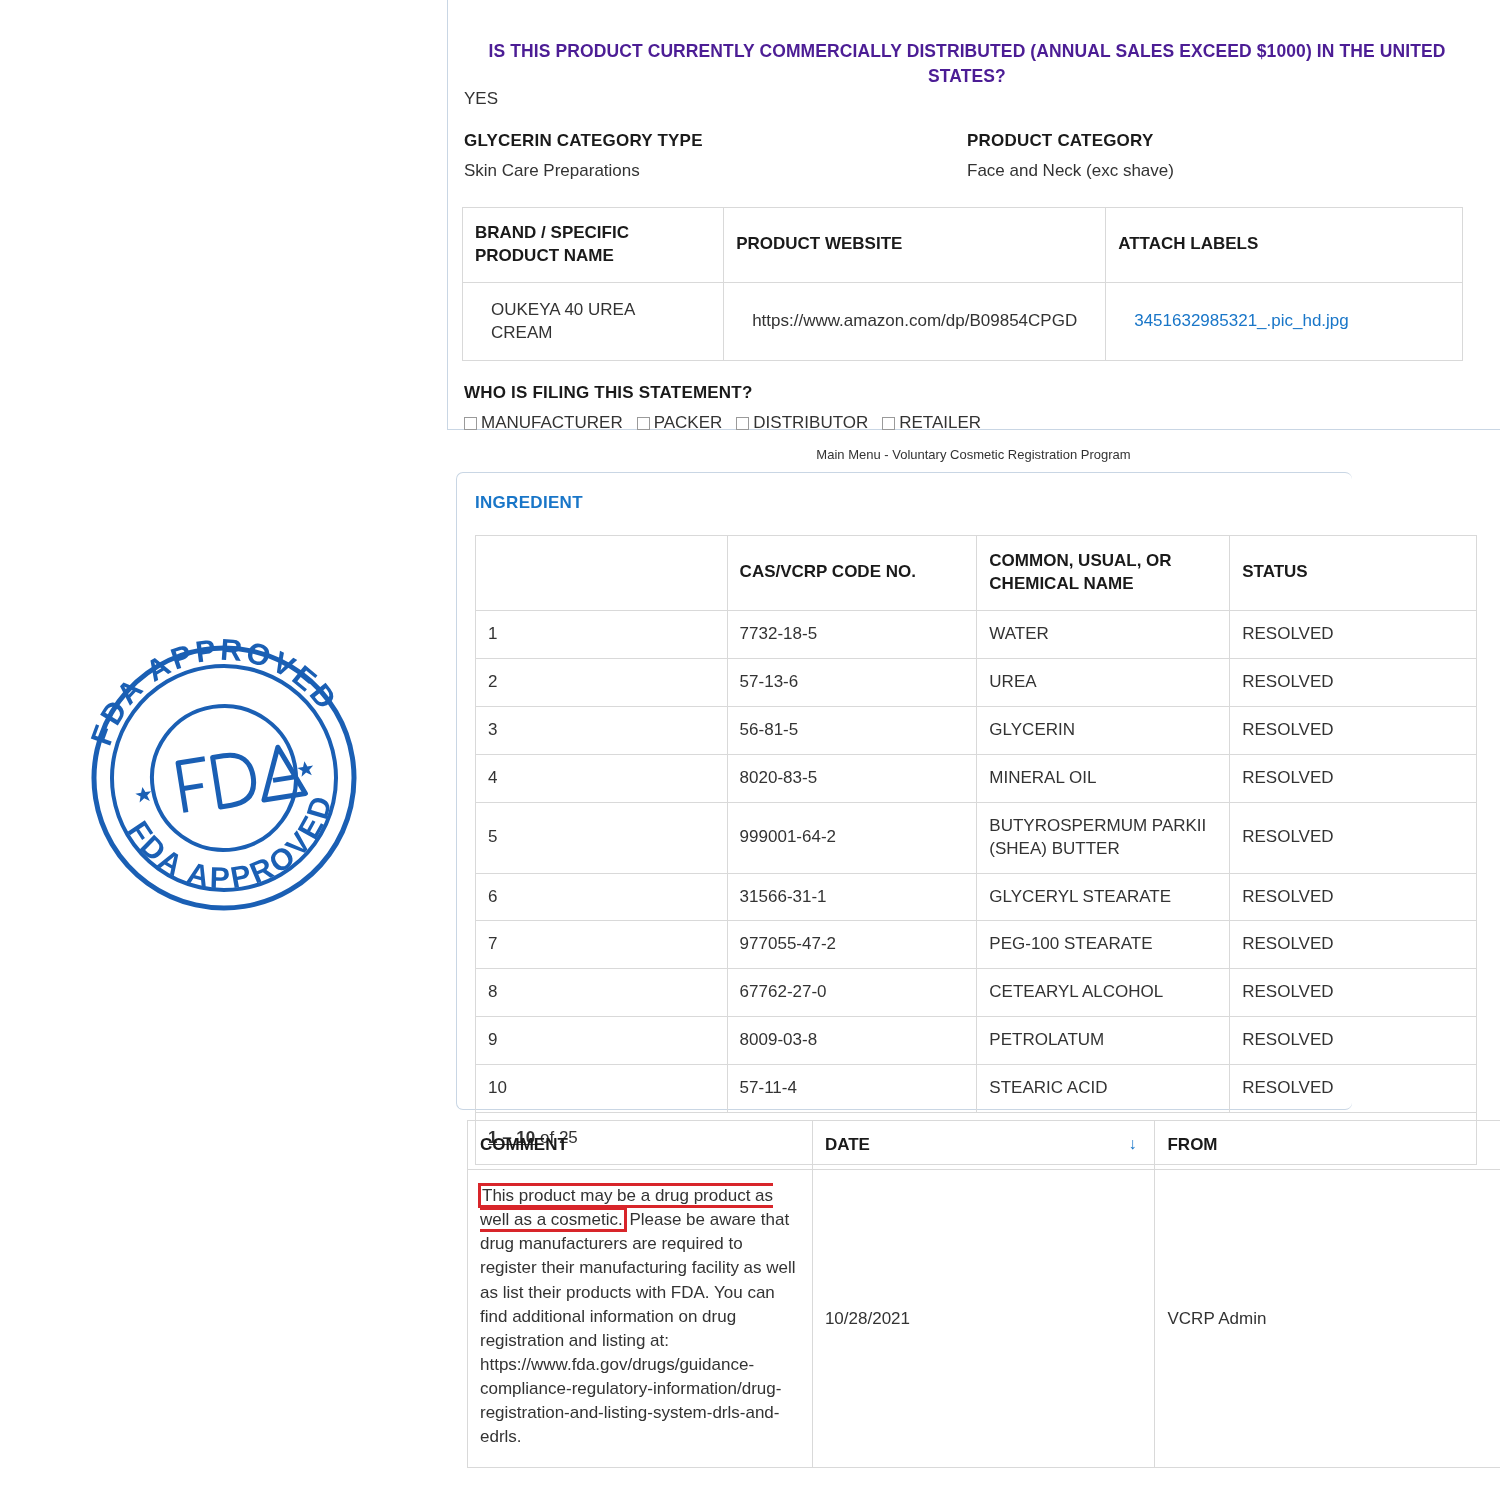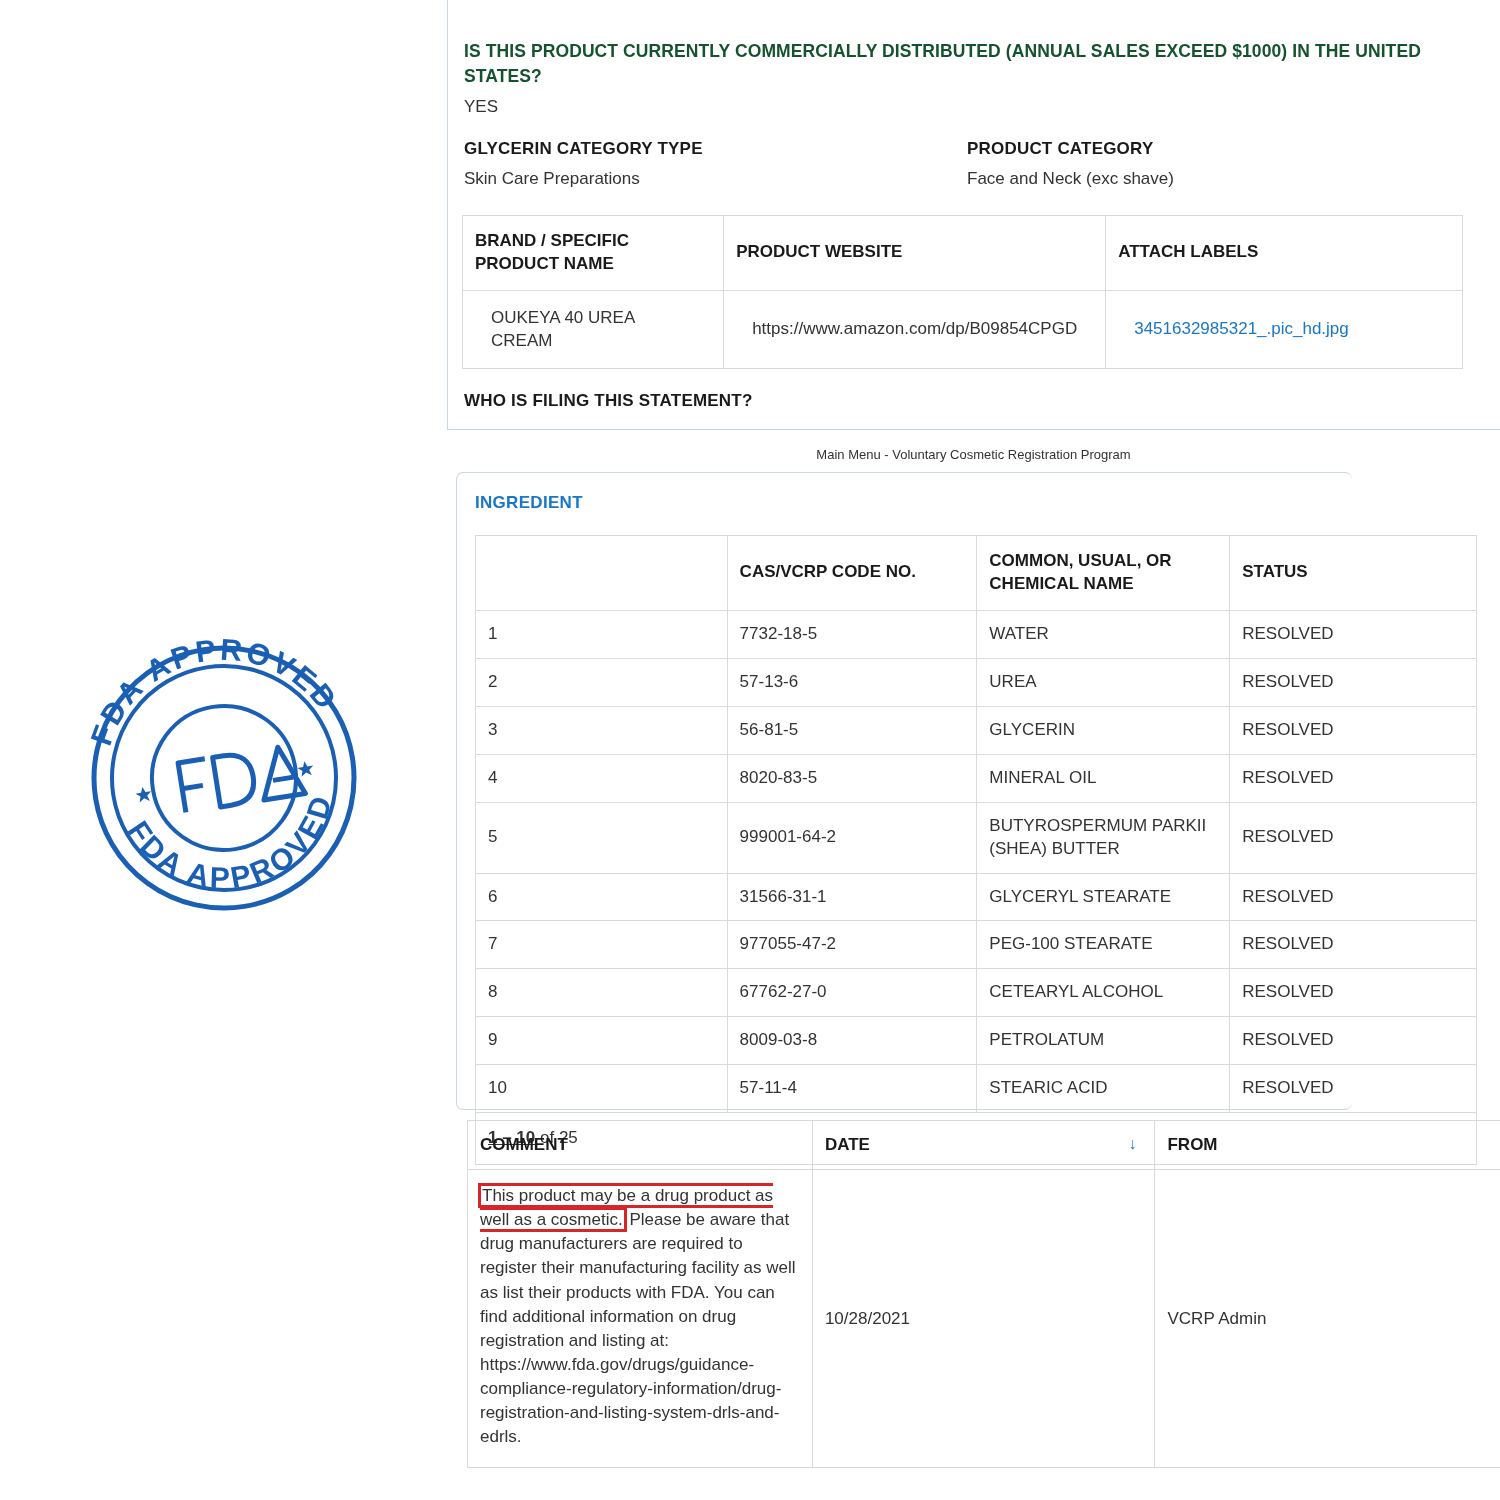--- a/index.html
+++ b/index.html
@@ -43,23 +43,24 @@
     border-right: none;
   }
 
   .panel-inner { padding: 40px 30px 10px 14px; }
 
   .q-title {
     font-size: 17.5px;
     font-weight: bold;
     line-height: 1.42;
     letter-spacing: .1px;
-    color: #14532d;
-    margin: 0 0 8px 0;
+    color: #4c1d95;
+    margin: 0 0 0 0;
     padding-left: 2px;
+    text-align: center;
   }
   .q-answer {
     font-size: 17px;
     color: #333;
     padding-left: 2px;
     margin-bottom: 22px;
   }
 
   .two-col {
     display: flex;
@@ -308,20 +309,38 @@
             <td>OUKEYA 40 UREA CREAM</td>
             <td>https://www.amazon.com/dp/B09854CPGD</td>
             <td>
               <a class="link" href="#">3451632985321_.pic_hd.jpg</a>
             </td>
           </tr>
         </tbody>
       </table>
 
       <div class="filing-label">WHO IS FILING THIS STATEMENT?</div>
+      <div class="checks">
+        <span class="chk">
+          <span class="box"></span>
+          <span>MANUFACTURER</span>
+        </span>
+        <span class="chk">
+          <span class="box"></span>
+          <span>PACKER</span>
+        </span>
+        <span class="chk">
+          <span class="box"></span>
+          <span>DISTRIBUTOR</span>
+        </span>
+        <span class="chk">
+          <span class="box"></span>
+          <span>RETAILER</span>
+        </span>
+      </div>
     </div>
   </div>
 
   <div id="main-menu-caption">Main Menu - Voluntary Cosmetic Registration Program</div>
 
   <div class="panel" id="panel-ingredient">
     <div class="ing-title">INGREDIENT</div>
 
     <table class="tbl" id="ingredient-table">
       <thead>

